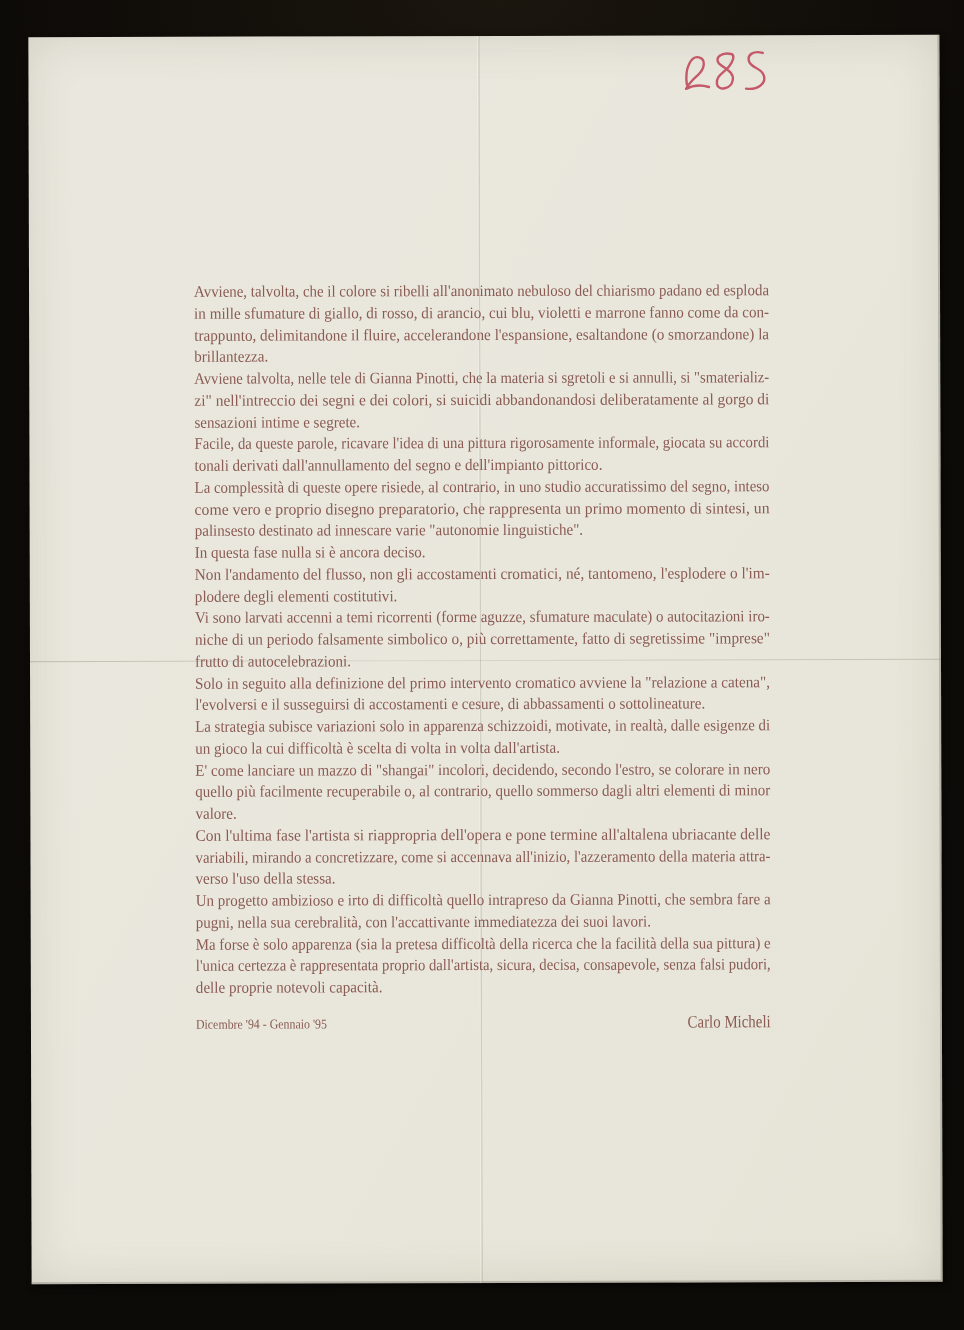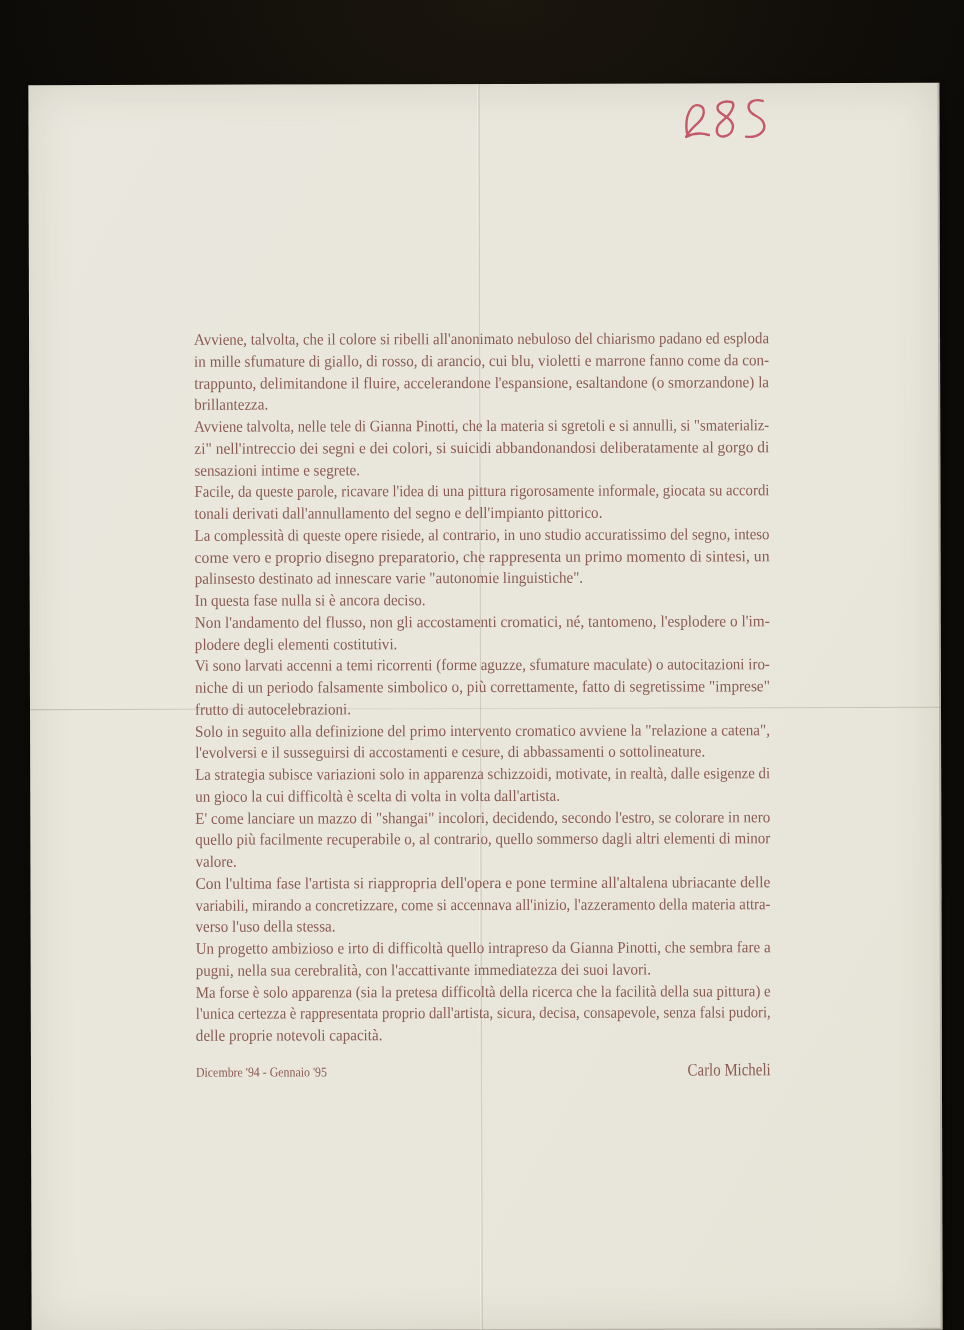--- a/index.html
+++ b/index.html
@@ -7,21 +7,21 @@
     --paper:#e9e7dc;
     --ink:#8a5b53;
     --annotation:#c4596a;
   }
   *{margin:0;padding:0;box-sizing:border-box;}
   html,body{width:964px;height:1330px;overflow:hidden;}
   body{
     background:radial-gradient(ellipse 900px 500px at 52% 0%, #1b160e 0%, var(--bg) 55%) var(--bg);
     font-family:"Liberation Serif", serif;
   }
-  .scene{position:relative;width:964px;height:968px;margin-top:48px;}
+  .scene{position:relative;width:964px;height:968px;}
   .paper{
     position:absolute;left:30px;top:36px;width:911px;height:1247px;
     background:linear-gradient(120deg,#eae8de 0%,#e9e7dc 55%,#e6e4d7 100%);
     transform:rotate(-0.15deg);
     box-shadow:inset 0 0 46px rgba(95,90,70,0.16), inset -2px -2px 0 rgba(70,65,50,0.25), 2px 3px 6px rgba(0,0,0,0.55);
   }
   .fold-vertical{
     position:absolute;left:449px;top:0;width:2px;height:100%;
     background:linear-gradient(to right, rgba(255,255,252,0.55), rgba(130,125,108,0.38));
     pointer-events:none;

